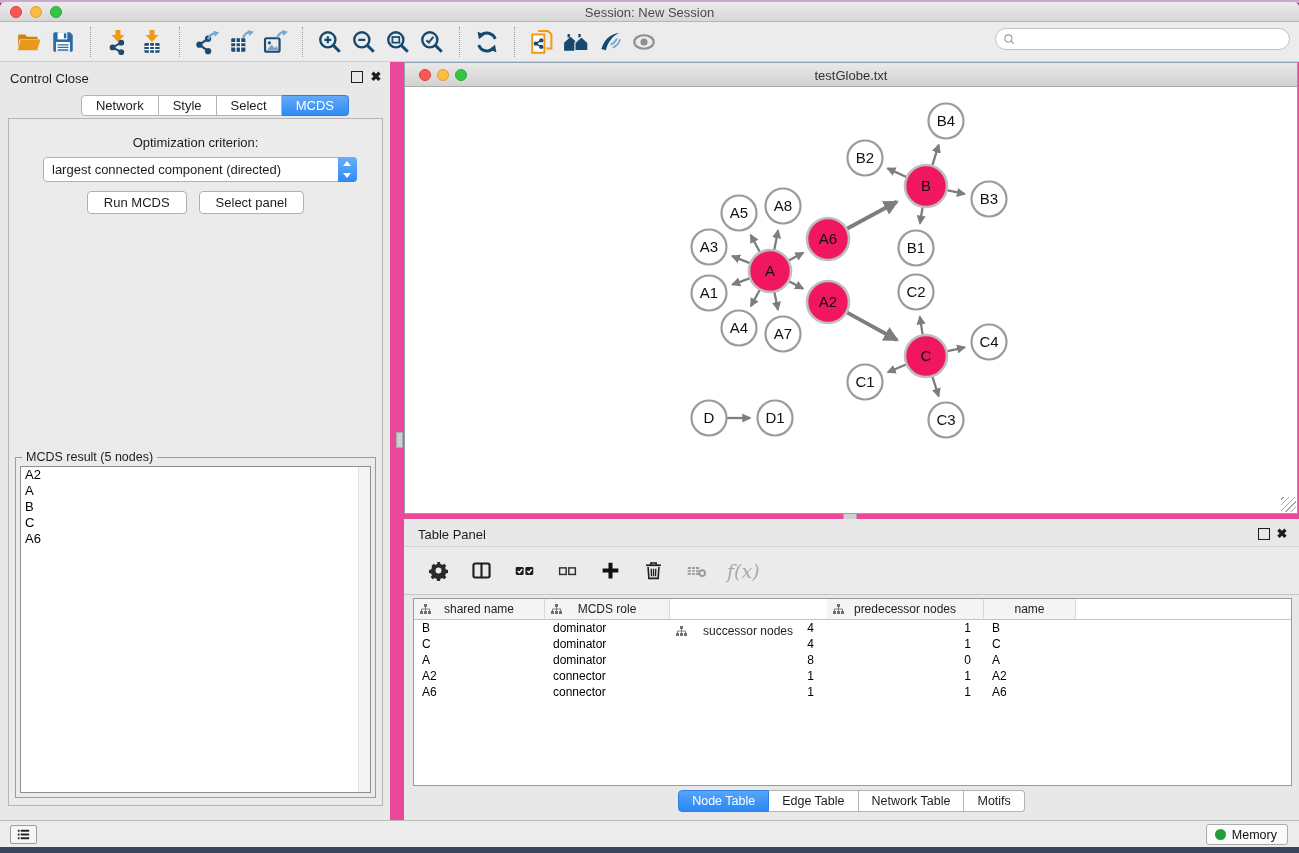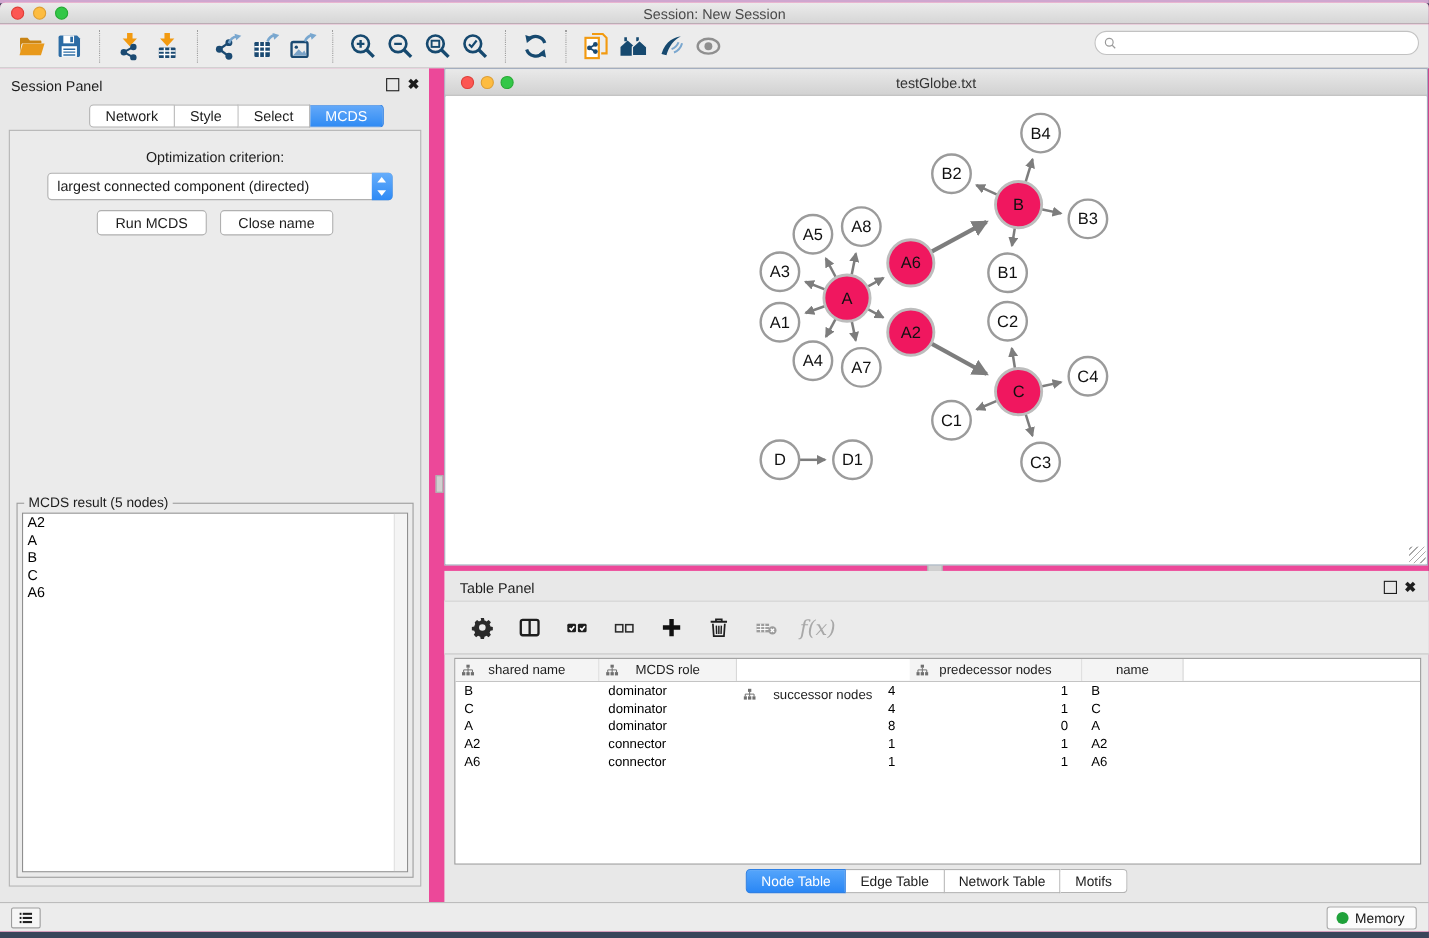--- a/index.html
+++ b/index.html
@@ -290,39 +290,39 @@
       <svg viewBox="0 0 24 24">
           <circle cx="10" cy="10" r="6.5" fill="none" stroke="#9a9a9a" stroke-width="2"></circle>
           <line x1="15" y1="15" x2="20" y2="20" stroke="#9a9a9a" stroke-width="2"></line>
         </svg>
       <input type="text" placeholder="" style="">
     </div>
   </div>
 
   <div class="cpanel">
     <div class="cp-header">
-      <span class="cp-title">Session Panel</span>
+      <span class="cp-title">Control Close</span>
       <span class="winbtn cp-float"></span>
       <span class="winbtn cp-close">✖</span>
     </div>
     <div class="cp-tabs" id="cp-tabs">
         <div class="tabseg">Network</div>
         <div class="tabseg">Style</div>
         <div class="tabseg">Select</div>
         <div class="tabseg active">MCDS</div>
       </div>
     <div class="cp-body">
       <div class="opt-label">Optimization criterion:</div>
       <div class="selectbox">
         <span class="sel-text">largest connected component (directed)</span>
         <span class="sel-arrows"></span>
       </div>
       <div class="btnrow">
         <div class="pushbtn">Run MCDS</div>
-        <div class="pushbtn">Close name</div>
+        <div class="pushbtn">Select panel</div>
       </div>
       <div class="mcds-fieldset">
         <span class="mcds-legend">MCDS result (5 nodes)</span>
         <div class="mcds-list" id="mcds-list">
           <div class="mcds-scroll"></div>
         <div class="list-item">A2</div>
             <div class="list-item">A</div>
             <div class="list-item">B</div>
             <div class="list-item">C</div>
             <div class="list-item">A6</div>

